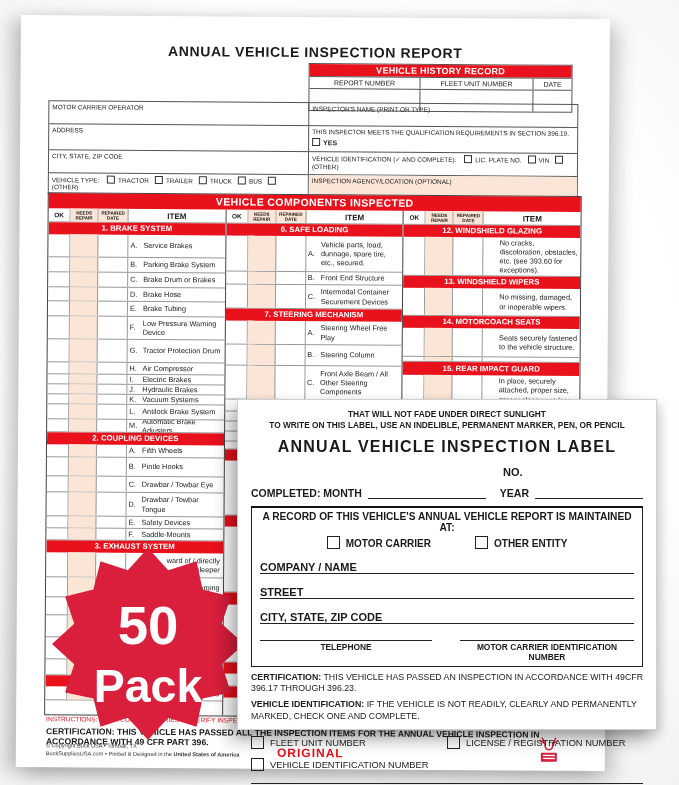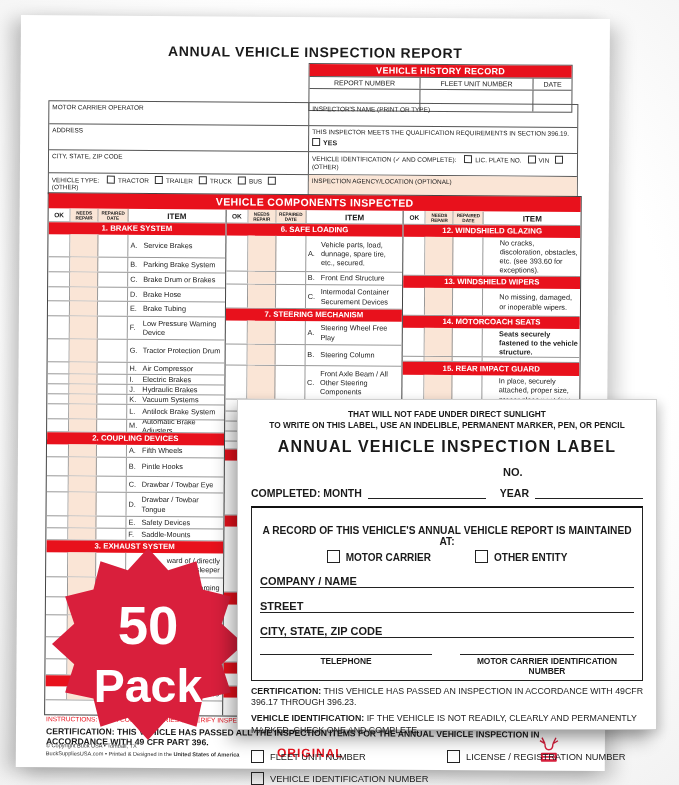--- a/index.html
+++ b/index.html
@@ -73,21 +73,21 @@
     position:absolute;left:237px;top:399px;width:420px;height:331px;background:#fff;
     box-shadow:-8px 10px 16px rgba(0,0,0,.30), 4px 4px 10px rgba(0,0,0,.15);
     z-index:3;box-sizing:border-box;padding:9px 13px 0 13px;border:1px solid #cfcfcf;
   }
   .warn{text-align:center;font-size:8.3px;font-weight:bold;line-height:1.3;}
   .card-title{text-align:center;font-size:16px;font-weight:bold;letter-spacing:1.2px;margin-top:7px;}
   .no-line{font-size:11px;font-weight:bold;margin-top:10px;padding-left:252px;}
   .completed{display:flex;align-items:flex-end;font-size:10.5px;font-weight:bold;margin-top:9px;}
   .uline{border-bottom:1.4px solid #222;height:10px;}
   .u1{width:118px;margin:0 14px 0 6px;} .u2{flex:1;margin-left:6px;}
-  .recbox{border:1.6px solid #222;border-top:2.6px solid #111;margin-top:7px;padding:16px 8px 0 8px;}
+  .recbox{border:1.6px solid #222;border-top:2.6px solid #111;margin-top:7px;padding:2px 8px 0 8px;}
   .rechead{text-align:center;font-size:10.2px;font-weight:bold;padding-top:1px;}
   .recopts{display:flex;justify-content:center;gap:44px;font-size:10px;font-weight:bold;margin-top:3px;}
   .cbx{display:inline-block;width:11px;height:11px;border:1.6px solid #222;vertical-align:-2px;margin-right:6px;}
   .fieldline{border-bottom:1.3px solid #222;font-size:11px;font-weight:bold;padding-top:12px;}
   .recbottom{display:flex;margin-top:16px;margin-bottom:4px;}
   .recbottom div{border-top:1.6px solid #222;text-align:center;font-size:8.4px;font-weight:bold;padding-top:1px;}
   .rb1{width:172px;margin-right:28px;} .rb2{flex:1;}
   .cert-p{font-size:8.8px;line-height:1.3;margin-top:5px;}
   .cert-p b{font-weight:bold;}
   .checkgrid{display:flex;flex-wrap:wrap;margin-top:5px;font-size:9.3px;}
@@ -548,21 +548,21 @@
             <div class="c-rd"></div>
             <div class="c-item note" style="display: flex; align-items: center;">
               <span>No missing, damaged, or inoperable wipers.</span>
             </div>
           </div>
           <div class="sec" style="height: 12px; line-height: 12px;">14. MOTORCOACH SEATS</div>
           <div class="crow" style="height: 29px;">
             <div class="c-ok"></div>
             <div class="c-nr"></div>
             <div class="c-rd"></div>
-            <div class="c-item note" style="display: flex; align-items: flex-start; font-weight: bold;">
+            <div class="c-item note" style="display: flex; align-items: center;">
               <span>Seats securely fastened to the vehicle structure.</span>
             </div>
           </div>
           <div class="crow" style="height: 5px;">
             <div class="c-ok"></div>
             <div class="c-nr"></div>
             <div class="c-rd"></div>
             <div class="c-item"></div>
           </div>
           <div class="sec" style="height: 13px; line-height: 13px;">15. REAR IMPACT GUARD</div>

